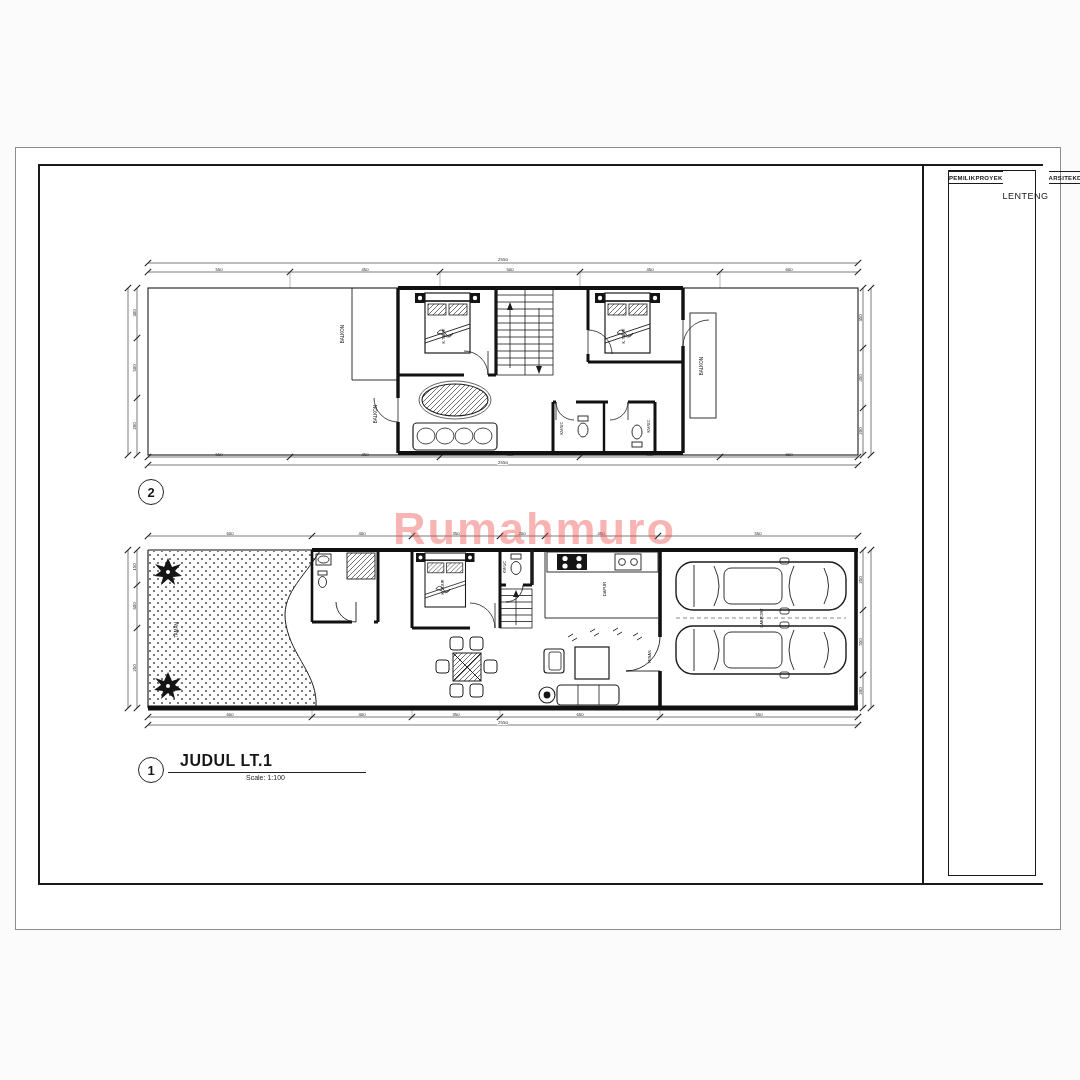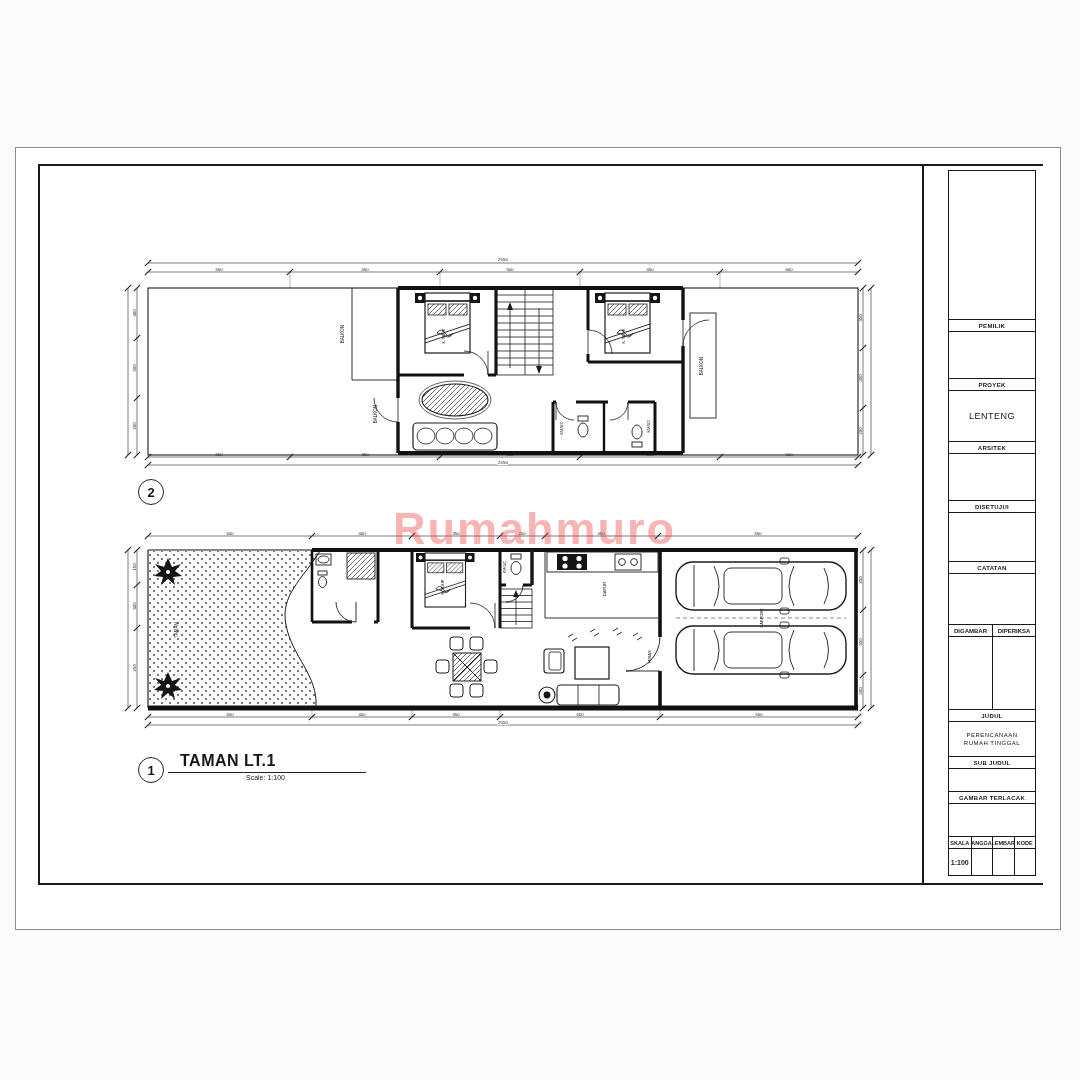--- a/index.html
+++ b/index.html
@@ -25,21 +25,21 @@
   .cap-scale{font-size:7px;color:#222;margin:1px 0 0 78px;}
 
   
   .watermark{position:absolute;left:393px;top:503px;z-index:5;font-size:45px;font-weight:700;
              color:#ef4444;opacity:.40;letter-spacing:2px;pointer-events:none;}
 
   
   .tb{position:absolute;left:922px;top:166px;width:121px;height:717px;box-sizing:border-box;
       border-left:2px solid #1a1a1a;background:#fff;display:flex;flex-direction:column;}
   .tb-inner{margin:4px 7px 7px 24px;border:1.5px solid #1a1a1a;flex:1;
-            display:flex;flex-direction:column;box-sizing:border-box;}
+            display:flex;flex-direction:row;box-sizing:border-box;}
   .tb-label{height:11px;flex:none;border-top:1.2px solid #1a1a1a;border-bottom:1.2px solid #1a1a1a;
             display:flex;align-items:center;justify-content:center;
             font-size:6px;font-weight:bold;letter-spacing:.3px;overflow:hidden;}
   .tb-box{flex:none;}
   .tb-logo{flex:1;}
   .tb-value{display:flex;align-items:center;justify-content:center;text-align:center;
             font-size:9px;letter-spacing:.5px;height:100%;}
   .tb-value.small{font-size:6px;line-height:8px;padding:0 6px;}
   .tb-2col{display:grid;grid-template-columns:1fr 1fr;height:11px;flex:none;
            border-top:1.2px solid #1a1a1a;border-bottom:1.2px solid #1a1a1a;}
@@ -474,21 +474,21 @@
 
     <use href="#carshape" x="556" y="37"></use>
     <use href="#carshape" x="556" y="101"></use>
     <line x1="556" y1="93" x2="726" y2="93" stroke="#555" stroke-width="0.7" stroke-dasharray="4 3"></line>
     <text font-size="4" text-anchor="middle" transform="rotate(-90 643 93)" x="643" y="93">CARPORT</text>
   </svg>
 
   <div class="caption" style="left:138px;top:752px;">
     <div class="cap-circle">1</div>
     <div class="cap-right">
-      <div class="cap-title">TAMAN LT.1</div>
+      <div class="cap-title">JUDUL LT.1</div>
       <div class="cap-scale">Scale: 1:100</div>
     </div>
   </div>
 
   <div class="watermark">Rumahmuro</div>
 
   <div class="tb">
     <div class="tb-inner">
       <div class="tb-box tb-logo"></div>
 

